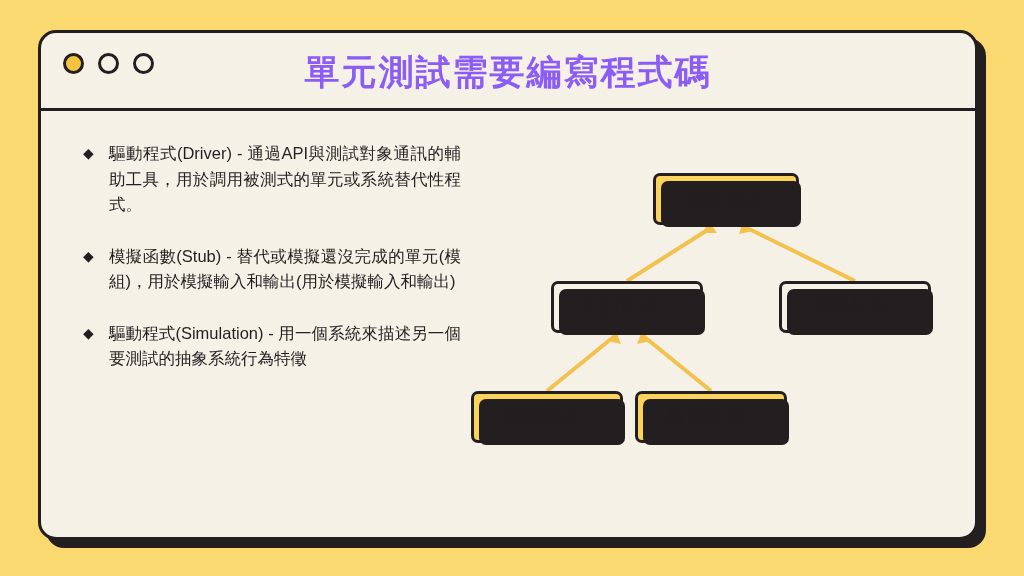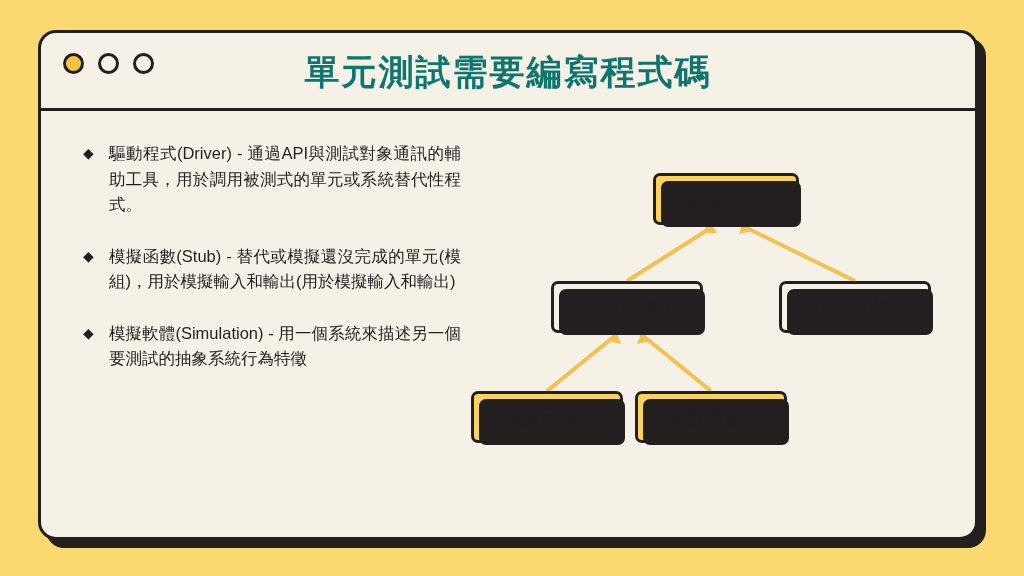--- a/index.html
+++ b/index.html
@@ -71,21 +71,21 @@
   .title {
     position: absolute;
     left: 0;
     top: 16px;
     width: 100%;
     text-align: center;
     font-family: "DejaVu Serif", serif;
     font-weight: bold;
     font-size: 35px;
     letter-spacing: 2px;
-    color: #0f766e;
+    color: #8b5cf6;
   }
 
   
   .bullets {
     position: absolute;
     left: 30px;
     top: 108px;
     width: 390px;
   }
   .bullet {
@@ -173,21 +173,21 @@
       <div class="bullet">
         <span class="marker">◆</span>
         <span>驅動程式(Driver) - 通過API與測試對象通訊的輔助工具，用於調用被測式的單元或系統替代性程式。</span>
       </div>
       <div class="bullet">
         <span class="marker">◆</span>
         <span>模擬函數(Stub) - 替代或模擬還沒完成的單元(模組)，用於模擬輸入和輸出(用於模擬輸入和輸出)</span>
       </div>
       <div class="bullet">
         <span class="marker">◆</span>
-        <span>模擬軟體(Simulation) - 用一個系統來描述另一個要測試的抽象系統行為特徵</span>
+        <span>驅動程式(Simulation) - 用一個系統來描述另一個要測試的抽象系統行為特徵</span>
       </div>
     </div>
 
     <div class="diagram">
 
       <svg class="connectors" viewBox="0 0 500 360">
 
         <line x1="166" y1="148" x2="248" y2="96" stroke="#F2C14E" stroke-width="4"></line>
         <polygon points="248,88 242,100 256,100" fill="#F2C14E"></polygon>
 

